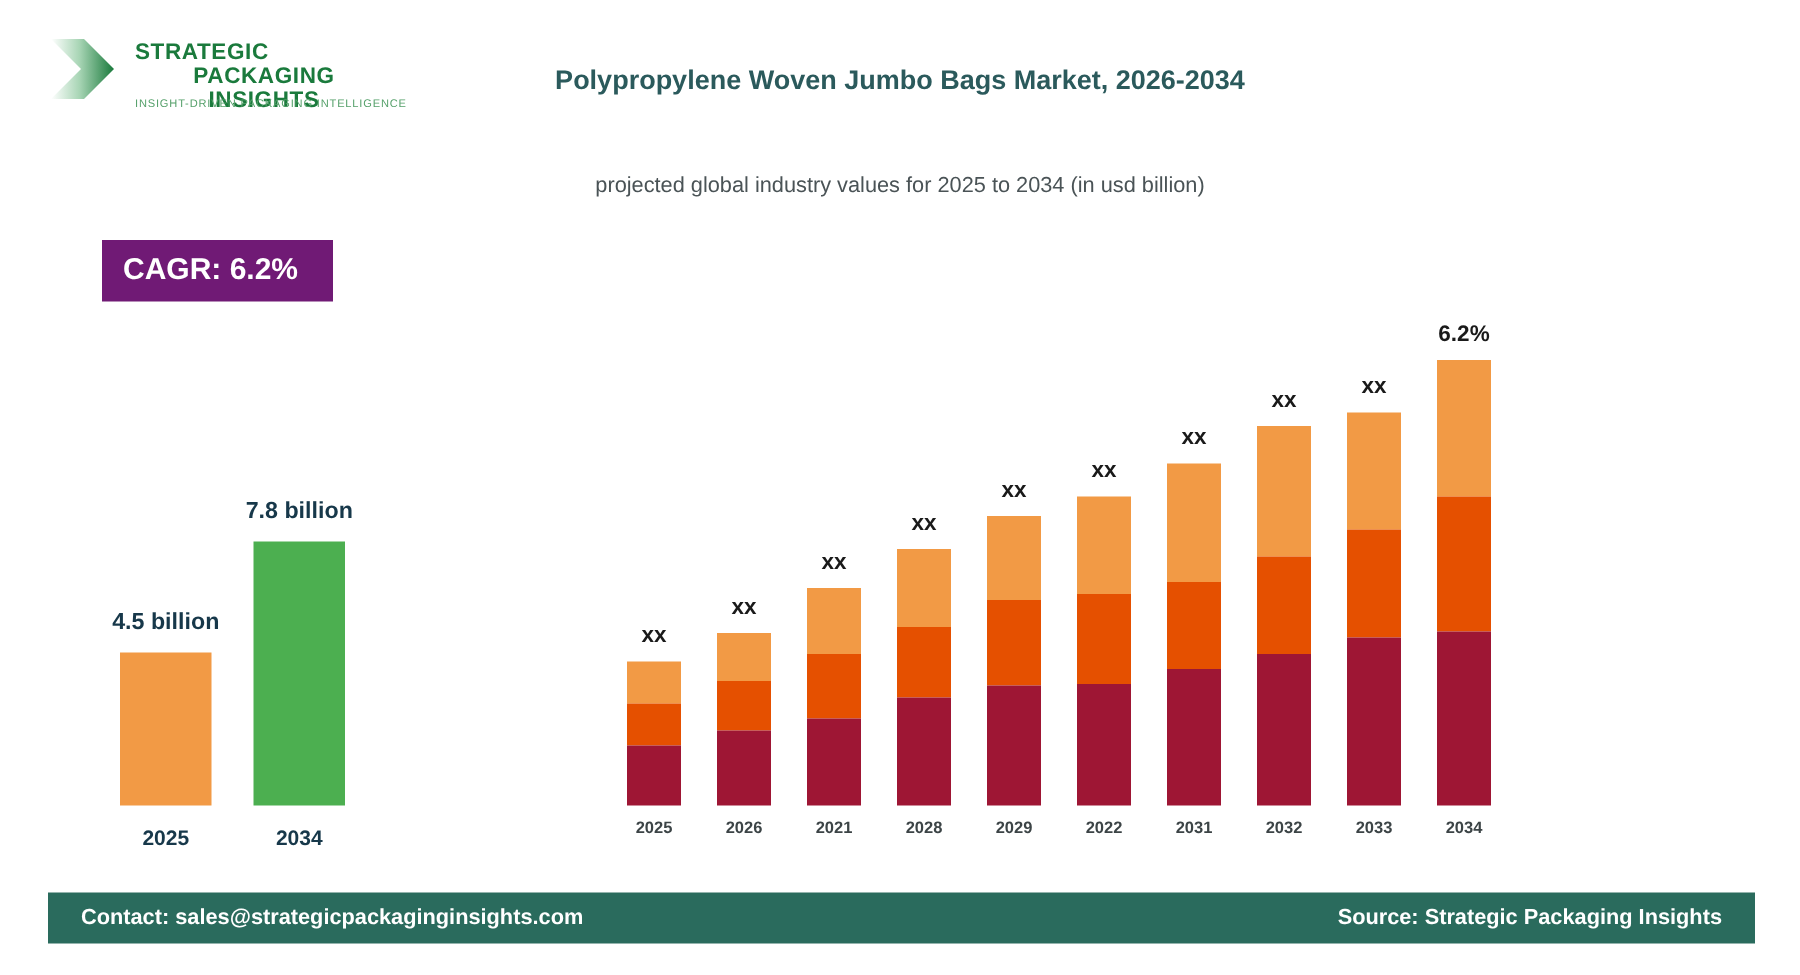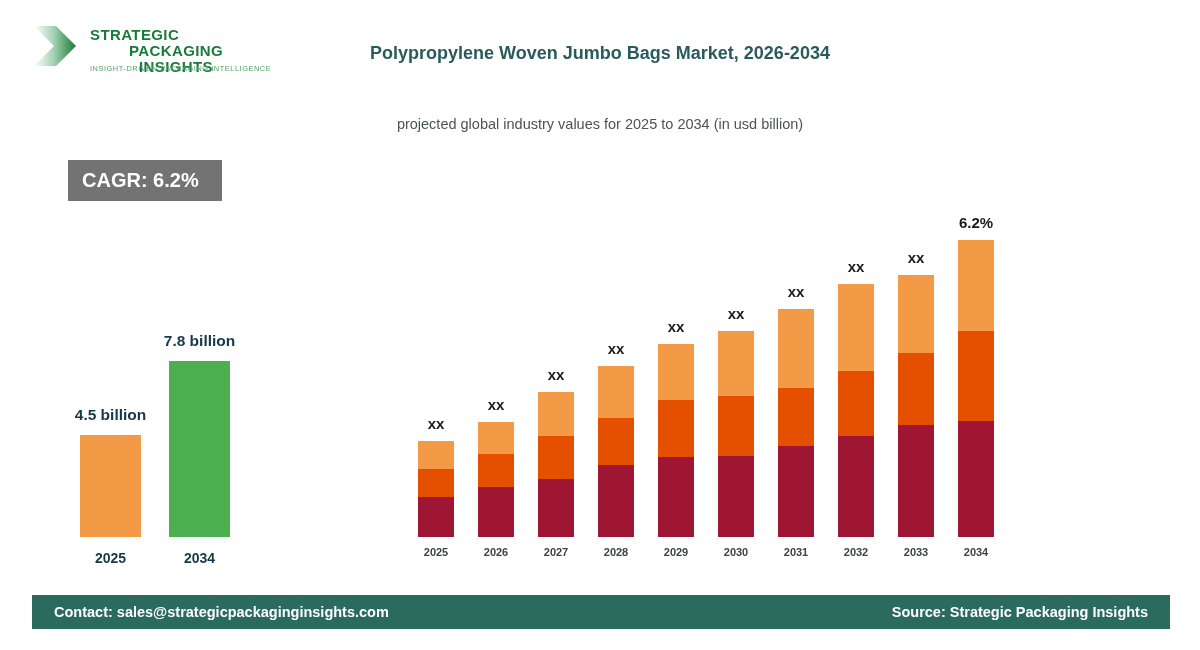--- a/index.html
+++ b/index.html
@@ -34,21 +34,21 @@
   }
   #subtitle {
     position:absolute; left:300px; top:116px; width:600px;
     text-align:center; font-size:14.5px; color:#4a5356;
   }
 
   
   #cagr-badge {
     position:absolute; left:68px; top:160px;
     width:154px; height:41px;
-    background:#737373; color:#ffffff;
+    background:#701a75; color:#ffffff;
     font-size:20px; font-weight:bold;
     display:flex; align-items:center; padding-left:14px;
   }
 
   
   #left-panel { position:absolute; left:0px; top:300px; width:320px; height:280px; }
   .cmp-bar-wrap { position:absolute; bottom:43px; }
   .cmp-bar { width:100%; }
   .cmp-val {
     position:absolute; left:50%; transform:translateX(-50%);
@@ -142,21 +142,21 @@
       </div>
       <div class="stack-year">2026</div>
     </div>
     <div class="stack-col" style="left: 133px; height: 360px;">
       <div class="stack-top-label" style="bottom: 177px;">xx</div>
       <div class="stack-bar" style="height: 145px;">
         <div class="seg" style="height: 44px; background: rgb(242, 154, 69);"></div>
         <div class="seg" style="height: 43px; background: rgb(229, 80, 0);"></div>
         <div class="seg" style="height: 58px; background: rgb(158, 22, 52);"></div>
       </div>
-      <div class="stack-year">2027</div>
+      <div class="stack-year">2021</div>
     </div>
     <div class="stack-col" style="left: 193px; height: 360px;">
       <div class="stack-top-label" style="bottom: 203px;">xx</div>
       <div class="stack-bar" style="height: 171px;">
         <div class="seg" style="height: 52px; background: rgb(242, 154, 69);"></div>
         <div class="seg" style="height: 47px; background: rgb(229, 80, 0);"></div>
         <div class="seg" style="height: 72px; background: rgb(158, 22, 52);"></div>
       </div>
       <div class="stack-year">2028</div>
     </div>
@@ -169,21 +169,21 @@
       </div>
       <div class="stack-year">2029</div>
     </div>
     <div class="stack-col" style="left: 313px; height: 360px;">
       <div class="stack-top-label" style="bottom: 238px;">xx</div>
       <div class="stack-bar" style="height: 206px;">
         <div class="seg" style="height: 65px; background: rgb(242, 154, 69);"></div>
         <div class="seg" style="height: 60px; background: rgb(229, 80, 0);"></div>
         <div class="seg" style="height: 81px; background: rgb(158, 22, 52);"></div>
       </div>
-      <div class="stack-year">2030</div>
+      <div class="stack-year">2022</div>
     </div>
     <div class="stack-col" style="left: 373px; height: 360px;">
       <div class="stack-top-label" style="bottom: 260px;">xx</div>
       <div class="stack-bar" style="height: 228px;">
         <div class="seg" style="height: 79px; background: rgb(242, 154, 69);"></div>
         <div class="seg" style="height: 58px; background: rgb(229, 80, 0);"></div>
         <div class="seg" style="height: 91px; background: rgb(158, 22, 52);"></div>
       </div>
       <div class="stack-year">2031</div>
     </div>

